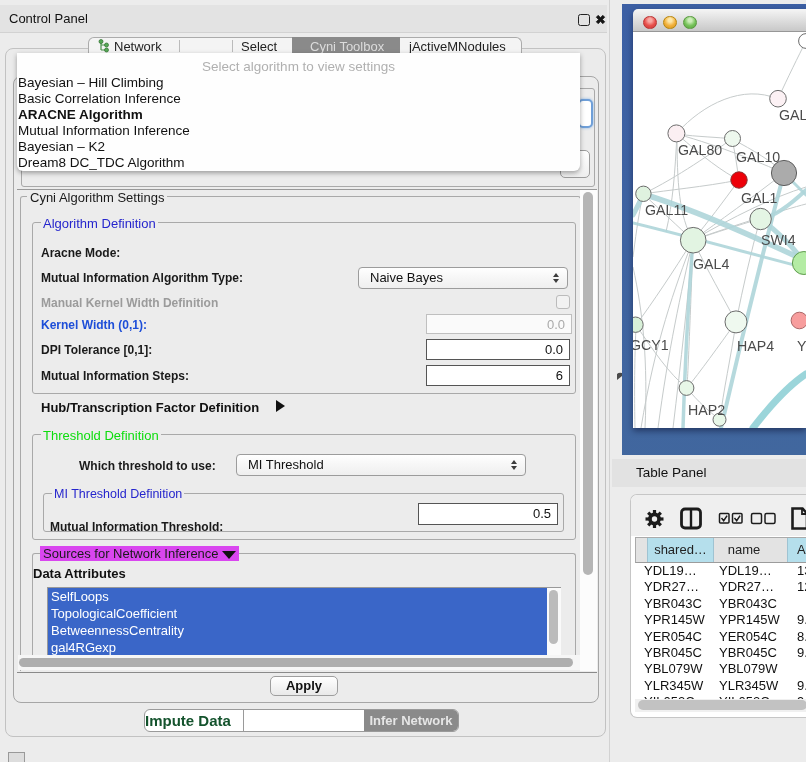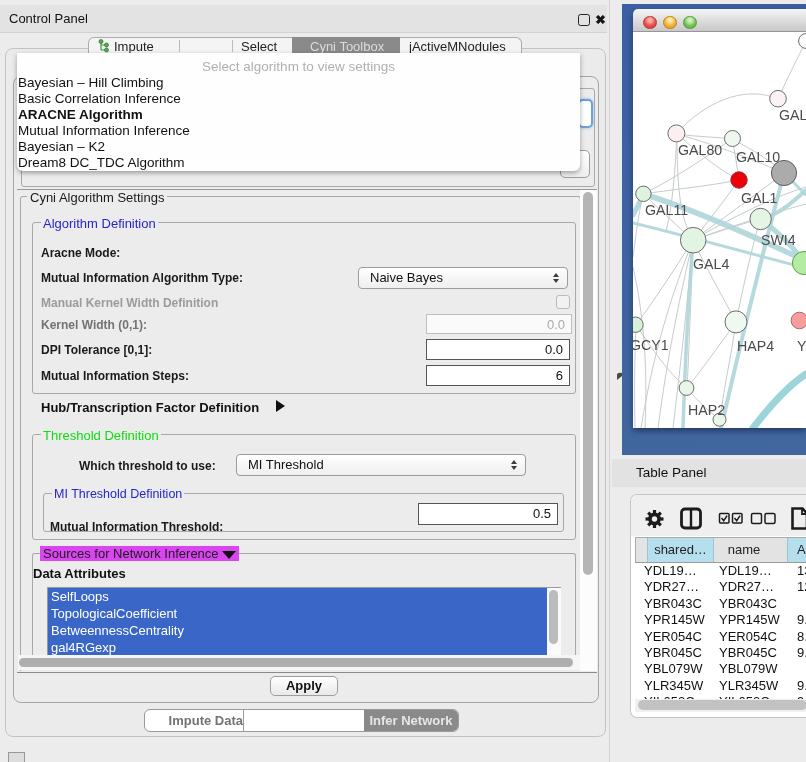--- a/index.html
+++ b/index.html
@@ -36,21 +36,21 @@
 <div class="abs" style="left:88px;top:37px;width:432px;height:16px;background:#f4f4f4;border:1px solid #ababab;border-bottom:none;border-radius:6px 6px 0 0;"></div>
 <div class="abs" style="left:292px;top:37px;width:108px;height:16px;background:#8a8a8a;"></div>
 <div class="abs" style="left:179px;top:40px;width:1px;height:12px;background:#bbb;"></div>
 <div class="abs" style="left:232px;top:40px;width:1px;height:12px;background:#bbb;"></div>
 <svg class="abs" style="left:98px;top:39px;" width="13" height="14" viewBox="0 0 13 14">
  <path d="M3 3 L3 11 M3 6 L8 6 M3 11 L8 11" stroke="#4b8f4b" stroke-width="1.2" fill="none"></path>
  <circle cx="3" cy="2.5" r="2" fill="#57a957" stroke="#2d6e2d" stroke-width="0.7"></circle>
  <circle cx="8.5" cy="6" r="2" fill="#57a957" stroke="#2d6e2d" stroke-width="0.7"></circle>
  <circle cx="8.5" cy="11" r="2" fill="#57a957" stroke="#2d6e2d" stroke-width="0.7"></circle>
 </svg>
-<div class="abs" style="left:114px;top:39px;font-size:13px;color:#222;">Impute</div>
+<div class="abs" style="left:114px;top:39px;font-size:13px;color:#222;">Network</div>
 <div class="abs" style="left:188px;top:39px;font-size:15px;color:#222;margin-top:45px;">Style</div>
 <div class="abs" style="left:241px;top:39px;font-size:13px;color:#222;">Select</div>
 <div class="abs" style="left:310px;top:39px;font-size:13px;color:#dcdcdc;">Cyni Toolbox</div>
 <div class="abs" style="left:409px;top:39px;font-size:13px;color:#222;">jActiveMNodules</div>
 
 <div class="abs" style="left:13px;top:76px;width:584px;height:625px;background:#ececec;border:1px solid #a6a6a6;border-radius:8px;"></div>
 
 <div class="grp" style="left:21px;top:88px;width:572px;height:97px;"></div>
 <div class="abs" style="left:578px;top:99px;width:11px;height:25px;border:2px solid #6f9fd8;border-radius:5px;background:#fff;box-shadow:0 0 3px #86b2e2;"></div>
 <div class="abs" style="left:560px;top:150px;width:28px;height:26px;border:1px solid #9c9c9c;border-radius:5px;background:linear-gradient(#fff,#eee);"></div>
@@ -70,21 +70,21 @@
       <span class="ctext">Naive Bayes</span>
       <span class="carr">
         <i class="up"></i>
         <i class="dn"></i>
       </span>
     </div>
 
 <div class="lbl" style="left:41px;top:296px;color:#9b9b9b;">Manual Kernel Width Definition</div>
 <div class="abs" style="left:556px;top:295px;width:12px;height:12px;border:1px solid #bbb;border-radius:3px;background:#f2f2f2;"></div>
 
-<div class="lbl" style="left:41px;top:318px;color:#737373;">Kernel Width (0,1):</div>
+<div class="lbl" style="left:41px;top:318px;color:#1d4ed8;">Kernel Width (0,1):</div>
 <div class="tfield" style="left:426px;top:314px;width:144px;height:18px;border-color:#bfbfbf;background:#fafafa;color:#aaa;">
       <span>0.0</span>
     </div>
 
 <div class="lbl" style="left:41px;top:343px;">DPI Tolerance [0,1]:</div>
 <div class="tfield" style="left:426px;top:339px;width:142px;height:19px;border-color:#555;">
       <span>0.0</span>
     </div>
 
 <div class="lbl" style="left:41px;top:369px;">Mutual Information Steps:</div>
@@ -125,21 +125,21 @@
 </div>
 
 <div class="abs" style="left:580px;top:190px;width:17px;height:481px;background:#fcfcfc;"></div>
 <div class="abs" style="left:583px;top:192px;width:10px;height:383px;background:#b5b5b5;border-radius:5px;"></div>
 <div class="abs" style="left:18px;top:655px;width:562px;height:15px;background:#f6f6f6;"></div>
 <div class="abs" style="left:19px;top:658px;width:554px;height:9px;background:#aeaeae;border-radius:4.5px;"></div>
 
 <div class="abs" style="left:270px;top:676px;width:66px;height:18px;background:linear-gradient(#ffffff,#e9e9e9);border:1px solid #9e9e9e;border-radius:5px;text-align:center;font-size:13px;font-weight:bold;color:#111;line-height:18px;">Apply</div>
 
 <div class="abs" style="left:144px;top:709px;width:313px;height:21px;background:#fff;border:1px solid #9a9a9a;border-radius:6px;overflow:hidden;">
-  <div style="position:absolute;left:0;top:0;width:98px;height:21px;border-right:1px solid #9a9a9a;text-align:right;font-size:13px;font-weight:bold;color:#737373;line-height:21px;">Impute Data</div>
+  <div style="position:absolute;left:0;top:0;width:98px;height:21px;border-right:1px solid #9a9a9a;text-align:left;font-size:15px;font-weight:bold;color:#14532d;line-height:21px;">Impute Data</div>
   <div style="position:absolute;left:219px;top:0;width:94px;height:21px;background:#8a8a8a;text-align:center;font-size:13px;font-weight:bold;color:#e6e6e6;line-height:21px;">Infer Network</div>
 </div>
 
 <div class="abs" style="left:8px;top:752px;width:15px;height:12px;border:1px solid #999;background:#ddd;"></div>
 
 <div class="abs" style="left:17px;top:53px;width:563px;height:118px;background:#fefefe;border-radius:0 0 6px 6px;box-shadow:0 2px 5px rgba(0,0,0,0.35);">
   <div style="position:absolute;left:0;top:6px;width:100%;text-align:center;font-size:13.5px;color:#b0b0b0;">Select algorithm to view settings</div>
   <div style="position:absolute;left:1px;top:22px;font-size:13.5px;color:#111;line-height:16px;">Bayesian – Hill Climbing<br>Basic Correlation Inference<br><b>ARACNE Algorithm</b><br>Mutual Information Inference<br>Bayesian – K2<br>Dream8 DC_TDC Algorithm</div>
 </div>
 

